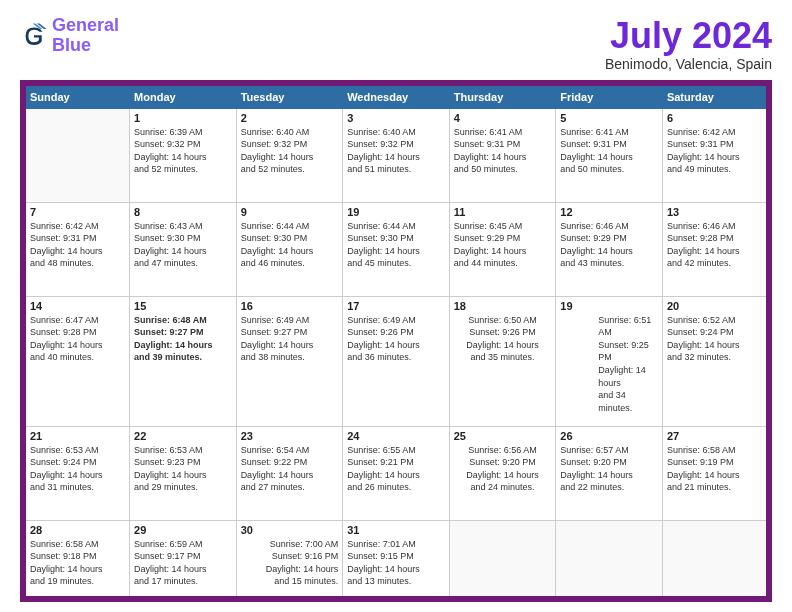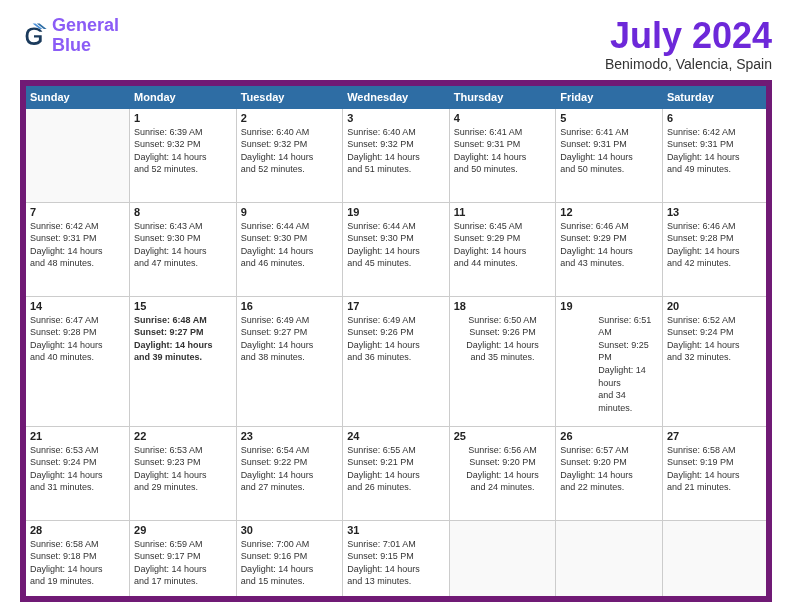--- a/index.html
+++ b/index.html
@@ -339,21 +339,21 @@
           </td>
           <td>
             <span class="day-num">29</span>
             <div class="day-info" style="white-space: pre-line;">Sunrise: 6:59 AM
 Sunset: 9:17 PM
 Daylight: 14 hours
 and 17 minutes.</div>
           </td>
           <td>
             <span class="day-num">30</span>
-            <div class="day-info" style="white-space: pre-line;">Sunrise: 7:00 AM
+            <div class="day-info" style="white-space: pre-line; text-align: right;">Sunrise: 7:00 AM
 Sunset: 9:16 PM
 Daylight: 14 hours
 and 15 minutes.</div>
           </td>
           <td>
             <span class="day-num">31</span>
             <div class="day-info" style="white-space: pre-line;">Sunrise: 7:01 AM
 Sunset: 9:15 PM
 Daylight: 14 hours
 and 13 minutes.</div>

